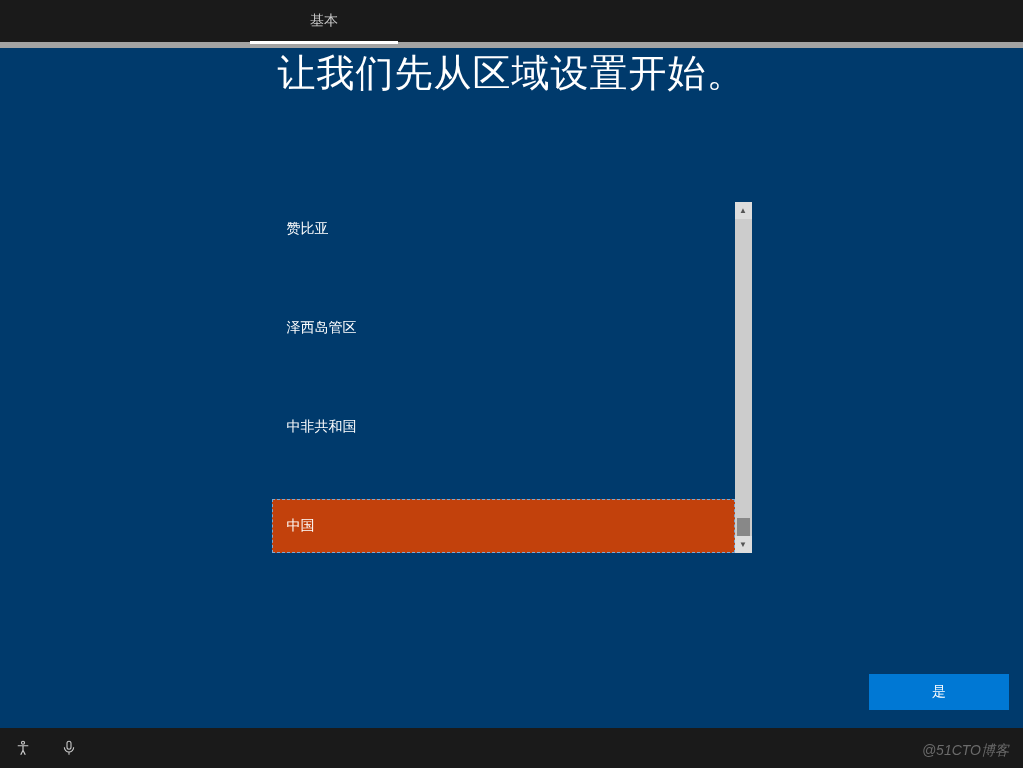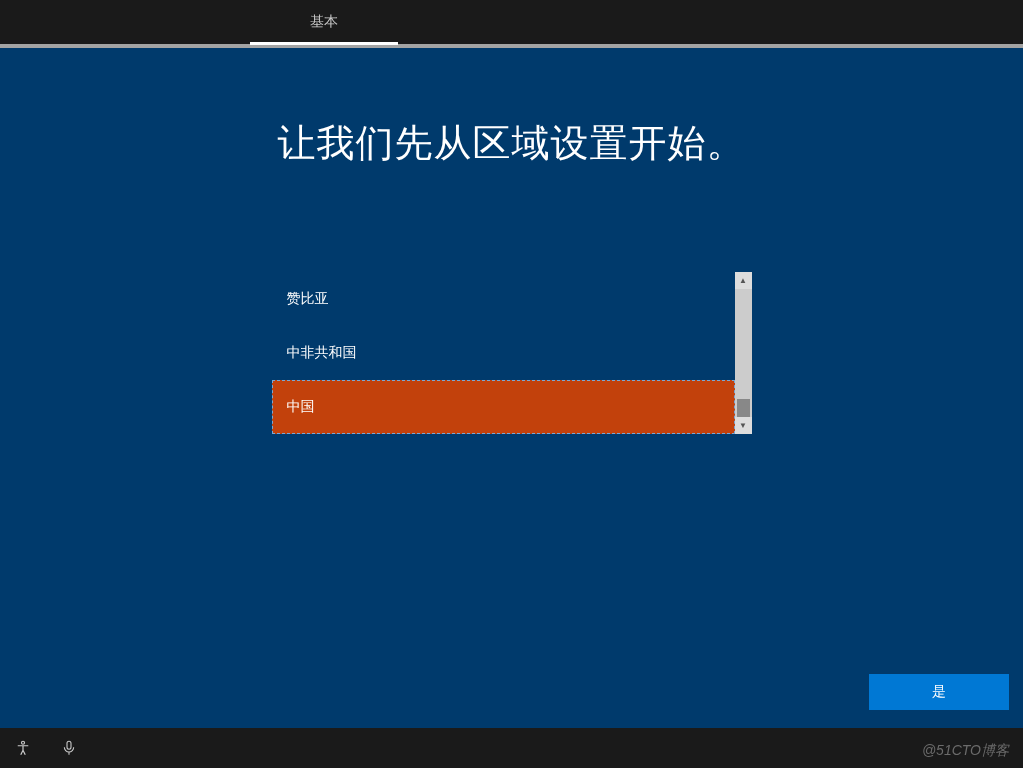--- a/index.html
+++ b/index.html
@@ -13,21 +13,21 @@
       flex-direction: column;
       position: relative;
     }
     
     .topbar {
       height: 48px;
       background: #1a1a1a;
       display: flex;
       align-items: center;
       padding-left: 250px;
-      border-bottom: 4px solid #a3a3a3;
+      border-bottom: 6px solid #a3a3a3;
     }
     
     .tab {
       color: #ccc;
       font-size: 14px;
       padding: 14px 60px;
       position: relative;
     }
     .tab.active::after {
       content: "";
@@ -35,21 +35,20 @@
       left: 0; right: 0; bottom: 0;
       height: 3px;
       background: #fff;
     }
     
     .content {
       flex: 1;
       display: flex;
       flex-direction: column;
       align-items: center;
-      padding-top: 70px;
     }
     
     .title {
       color: #fff;
       font-size: 38px;
       font-weight: 300;
       text-align: center;
       letter-spacing: 1px;
     }
     
@@ -57,20 +56,21 @@
       margin-top: 103px;
       width: 480px;
       position: relative;
       display: flex;
     }
     
     .region-list {
       flex: 1;
       display: flex;
       flex-direction: column;
+      gap: 45px;
     }
     
     .region-item {
       color: #fff;
       font-size: 14px;
       padding: 17px 14px;
       cursor: pointer;
       border: 1px solid transparent;
     }
     .region-item.selected {
@@ -158,20 +158,21 @@
       <span>基本</span>
     </div>
   </div>
 
   <div class="content">
     <h1 class="title">让我们先从区域设置开始。</h1>
 
     <div class="list-wrap">
       <div class="region-list" id="region-list">
           <div class="region-item"><span>赞比亚</span></div>
+          <div class="region-item"><span>泽西岛管区</span></div>
           <div class="region-item"><span>中非共和国</span></div>
           <div class="region-item selected"><span>中国</span></div>
         </div>
       <div class="scrollbar">
         <div class="scroll-btn">
           <span>▲</span>
         </div>
         <div class="scroll-track">
           <div class="scroll-thumb"></div>
         </div>

